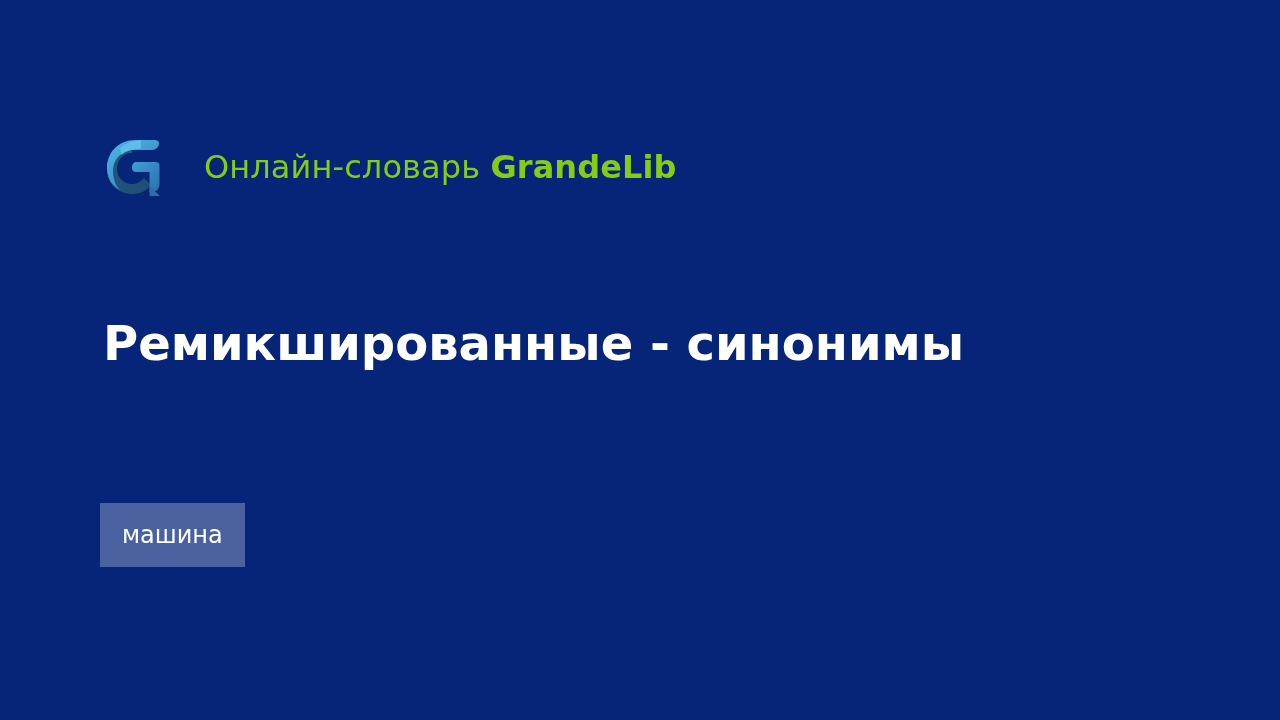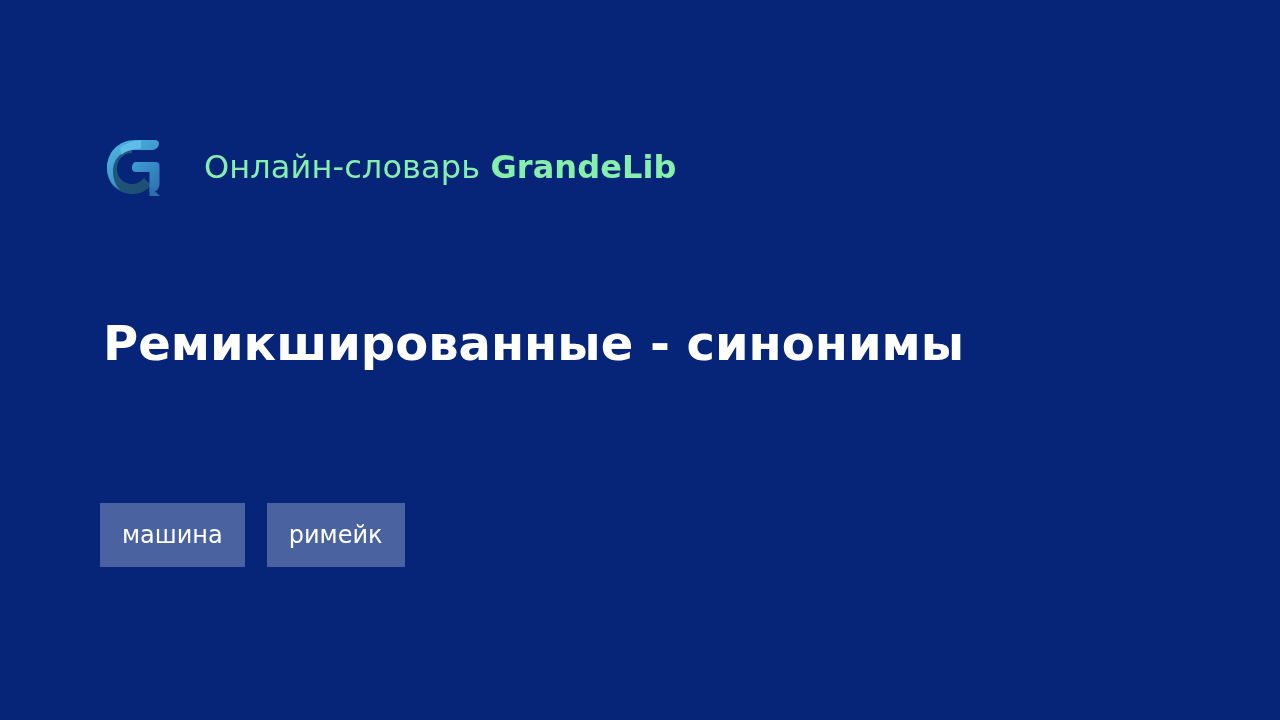--- a/index.html
+++ b/index.html
@@ -38,21 +38,21 @@
   .brand-logo {
     width: 66px;
     height: 66px;
     flex: 0 0 66px;
     display: block;
   }
 
   .brand-text {
     font-size: 32px;
     line-height: 1;
-    color: #86efac;
+    color: #84cc16;
     font-weight: 400;
     white-space: nowrap;
     letter-spacing: 0.1px;
   }
   .brand-text .brand-name {
     font-weight: 700;
   }
 
   
   .page-title {
@@ -68,21 +68,21 @@
     letter-spacing: 0px;
   }
 
   
   .tag-list {
     position: absolute;
     left: 100px;
     top: 503px;
     display: flex;
     align-items: flex-start;
-    gap: 22px;
+    gap: 3px;
   }
 
   .tag {
     display: inline-flex;
     align-items: center;
     justify-content: center;
     height: 64px;
     box-sizing: border-box;
     padding: 0 22px;
     background: #4a63a0;
@@ -146,16 +146,15 @@
     <div class="brand-text">
       <span>Онлайн-словарь</span>
       <span class="brand-name">GrandeLib</span>
     </div>
   </div>
 
   <h1 class="page-title">Ремикшированные - синонимы</h1>
 
   <div class="tag-list">
     <a class="tag" href="#">машина</a>
-    <a class="tag" href="#">римейк</a>
   </div>
 
 </div>
 
 </body></html>

